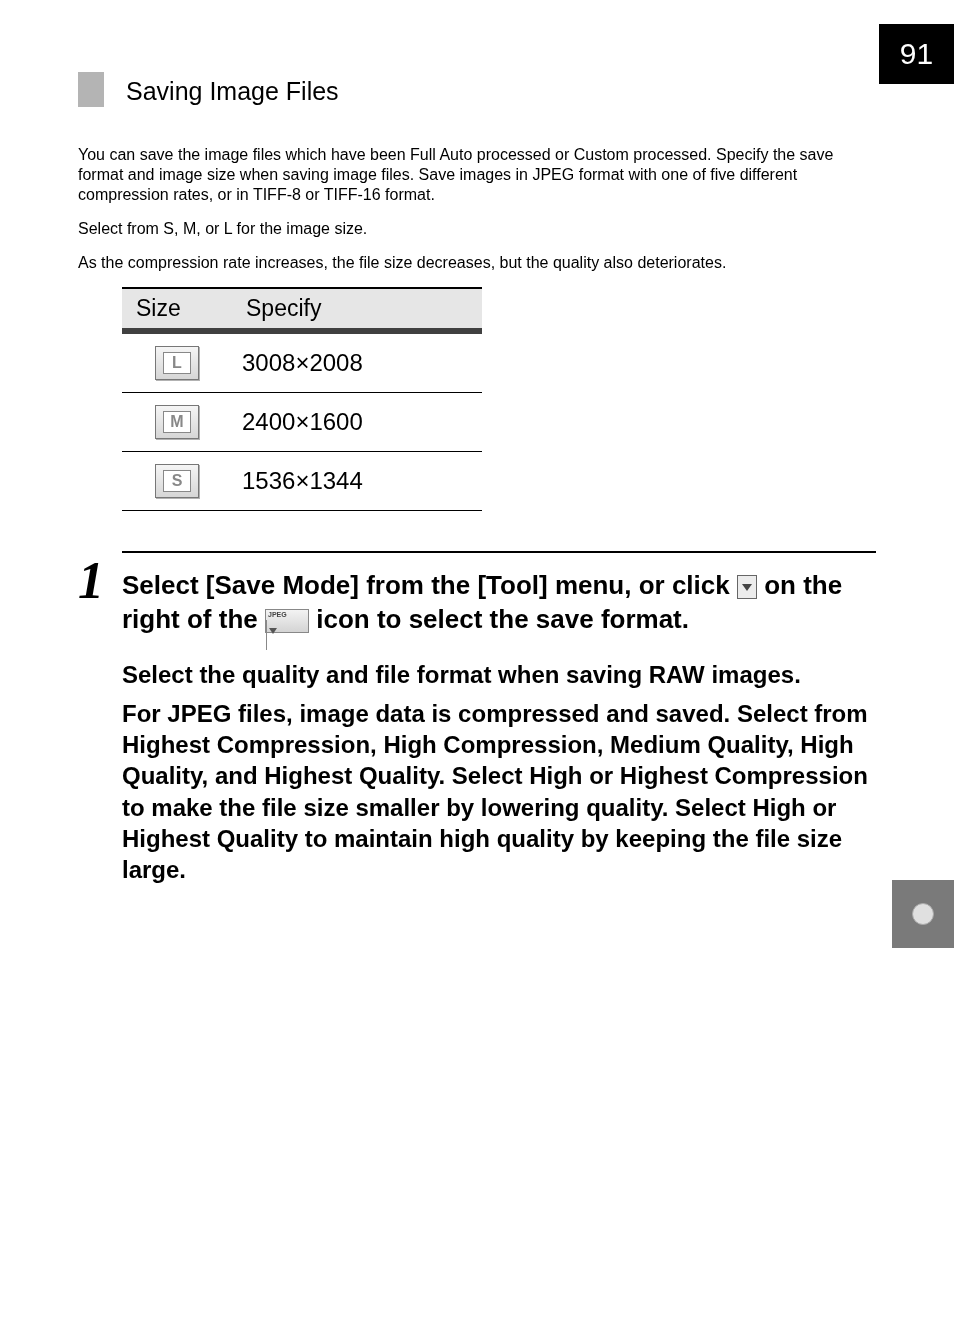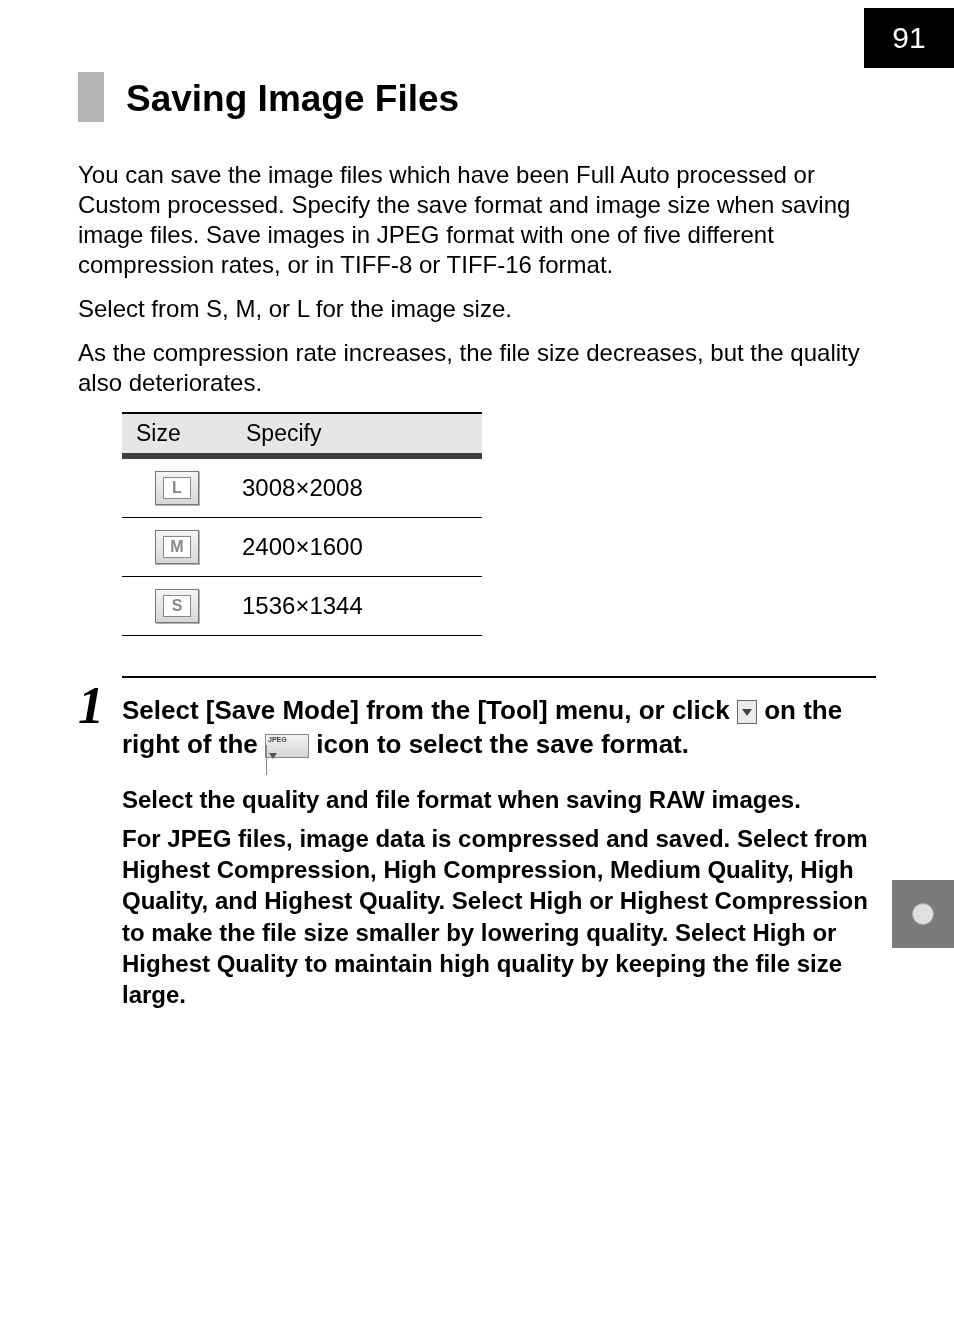--- a/index.html
+++ b/index.html
@@ -1,25 +1,25 @@
 <!DOCTYPE html>
 <html><head>
 <meta charset="utf-8">
 <style>
   * { margin: 0; padding: 0; box-sizing: border-box; }
   html, body { width: 954px; height: 1329px; background: #fff; font-family: Arial, Helvetica, sans-serif; color: #000; }
   .page { position: relative; width: 954px; height: 1329px; }
-  .page-number-tab { position: absolute; top: 8px; right: 0; width: 90px; height: 60px; background: #000; color: #fff; font-size: 30px; display: flex; align-items: center; justify-content: center; }
+  .page-number-tab { position: absolute; top: 24px; right: 0; width: 75px; height: 60px; background: #000; color: #fff; font-size: 30px; display: flex; align-items: center; justify-content: center; }
   .side-tab { position: absolute; right: 0; top: 880px; width: 62px; height: 68px; background: #7a7a7a; display: flex; align-items: center; justify-content: center; }
   .side-tab-dot { width: 22px; height: 22px; border-radius: 50%; background: #e0e0e0; border: 1px solid #aaa; }
   .content { padding: 72px 78px 0 78px; }
   .heading-row { display: flex; align-items: stretch; margin-bottom: 38px; }
   .heading-bar { width: 26px; background: #b4b4b4; margin-right: 22px; }
-  .heading-text { font-size: 37px; font-weight: bold; line-height: 1.25; padding-top: 4px; }
-  .body-text { font-size: 24px; line-height: 1.25; margin-bottom: 14px; }
+  .heading-text { font-size: 25px; font-weight: normal; line-height: 1.25; padding-top: 4px; }
+  .body-text { font-size: 16px; line-height: 1.25; margin-bottom: 14px; }
   .size-table { margin: 12px 0 40px 44px; border-collapse: collapse; width: 360px; }
   .size-table th { background: #e6e6e6; font-weight: normal; text-align: left; padding: 6px 14px; font-size: 23px; border-top: 2px solid #000; border-bottom: 6px solid #404040; }
   .size-table td { padding: 12px 10px; font-size: 24px; border-bottom: 1px solid #000; vertical-align: middle; }
   .size-table td.icon-cell { width: 110px; text-align: center; }
   .sz-icon { display: inline-flex; width: 44px; height: 34px; border: 1px solid #777; background: linear-gradient(#f5f5f5,#d6d6d6); align-items: center; justify-content: center; box-shadow: 1px 1px 0 rgba(0,0,0,.3); }
   .sz-icon-inner { width: 28px; height: 22px; border: 1px solid #888; background: #fff; display: flex; align-items: center; justify-content: center; font-size: 16px; font-weight: bold; color: #888; }
   .step-row { display: flex; margin-top: 16px; }
   .step-num { font-family: Georgia, 'Times New Roman', serif; font-style: italic; font-weight: bold; font-size: 52px; width: 44px; flex-shrink: 0; line-height: 1; padding-top: 4px; }
   .step-body { flex: 1; border-top: 2px solid #000; padding-top: 16px; }
   .step-head { font-size: 26px; font-weight: bold; line-height: 1.3; }

